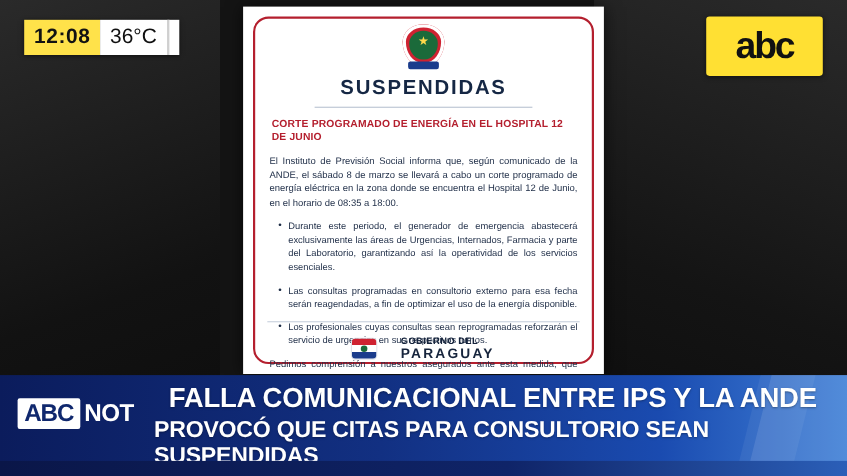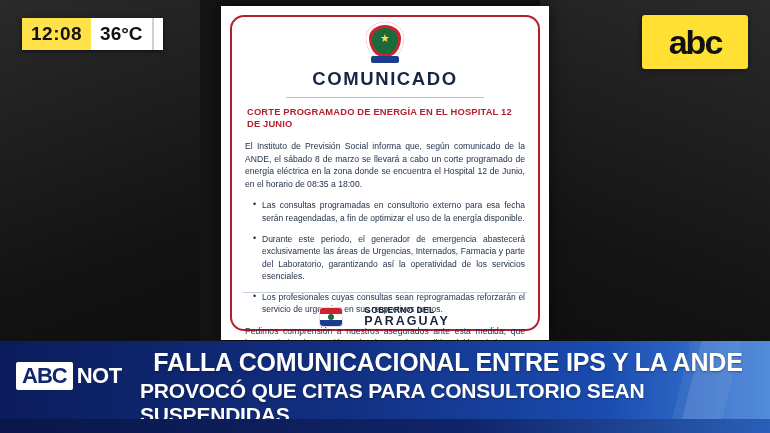--- a/index.html
+++ b/index.html
@@ -52,21 +52,21 @@
     font-size: 19px;
     letter-spacing: 0.5px;
     display: flex;
     align-items: center;
     padding: 0 9px;
     font-family: "Liberation Sans", sans-serif;
   }
   .clock-temp {
     background: #ffffff;
     color: #101010;
-    font-weight: bold;
+    font-weight: normal;
     font-size: 19px;
     display: flex;
     align-items: center;
     padding: 0 9px;
   }
   .clock-tail {
     background: #ffffff;
     width: 9px;
     border-left: 2px solid #cfcfcf;
   }
@@ -352,29 +352,29 @@
     <div class="doc-inner-border"></div>
     <div class="doc-body">
 
       <div class="crest">
         <div class="shield"></div>
         <div class="inner"></div>
         <div class="star">★</div>
         <div class="bar"></div>
       </div>
 
-      <div class="doc-title">COMUNICADO</div>
+      <div class="doc-title">SUSPENDIDAS</div>
       <div class="doc-rule"></div>
       <div class="doc-subtitle">CORTE PROGRAMADO DE ENERGÍA EN EL HOSPITAL 12 DE JUNIO</div>
 
       <div class="doc-para">El Instituto de Previsión Social informa que, según comunicado de la ANDE, el sábado 8 de marzo se llevará a cabo un corte programado de energía eléctrica en la zona donde se encuentra el Hospital 12 de Junio, en el horario de 08:35 a 18:00.</div>
 
       <ul class="doc-list">
+        <li>Durante este periodo, el generador de emergencia abastecerá exclusivamente las áreas de Urgencias, Internados, Farmacia y parte del Laboratorio, garantizando así la operatividad de los servicios esenciales.</li>
         <li>Las consultas programadas en consultorio externo para esa fecha serán reagendadas, a fin de optimizar el uso de la energía disponible.</li>
-        <li>Durante este periodo, el generador de emergencia abastecerá exclusivamente las áreas de Urgencias, Internados, Farmacia y parte del Laboratorio, garantizando así la operatividad de los servicios esenciales.</li>
         <li>Los profesionales cuyas consultas sean reprogramadas reforzarán el servicio de urgencias en sus respectivos turnos.</li>
       </ul>
 
       <div class="doc-closing">Pedimos comprensión a nuestros asegurados ante esta medida, que busca priorizar la atención en las áreas más sensibles del hospital.</div>
 
       <div class="doc-footer">
         <div class="gov-mark"></div>
         <div class="gov-text">
           <span class="l1">GOBIERNO DEL</span>
           <span class="l2">PARAGUAY</span>

